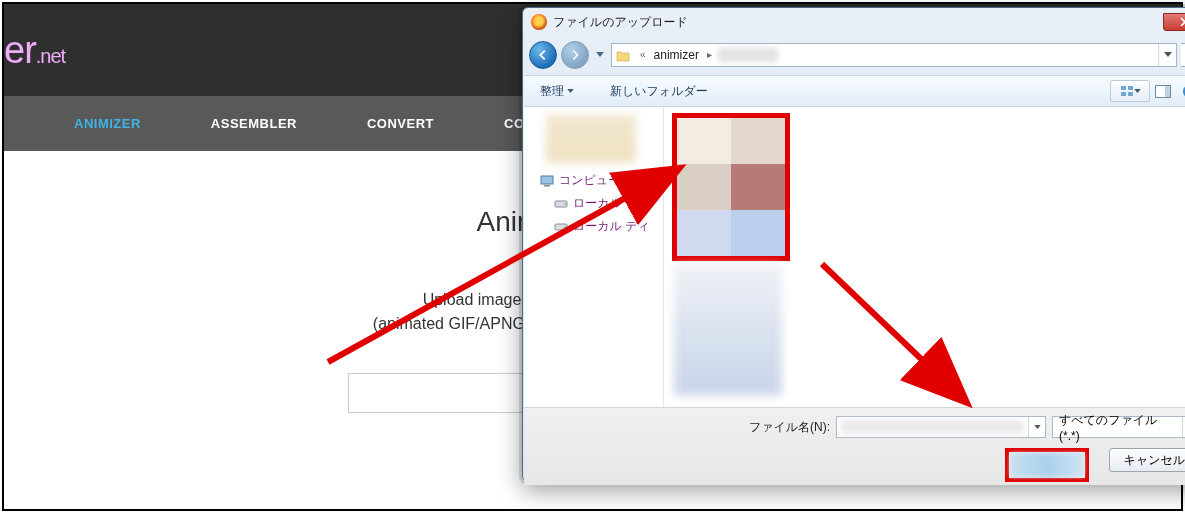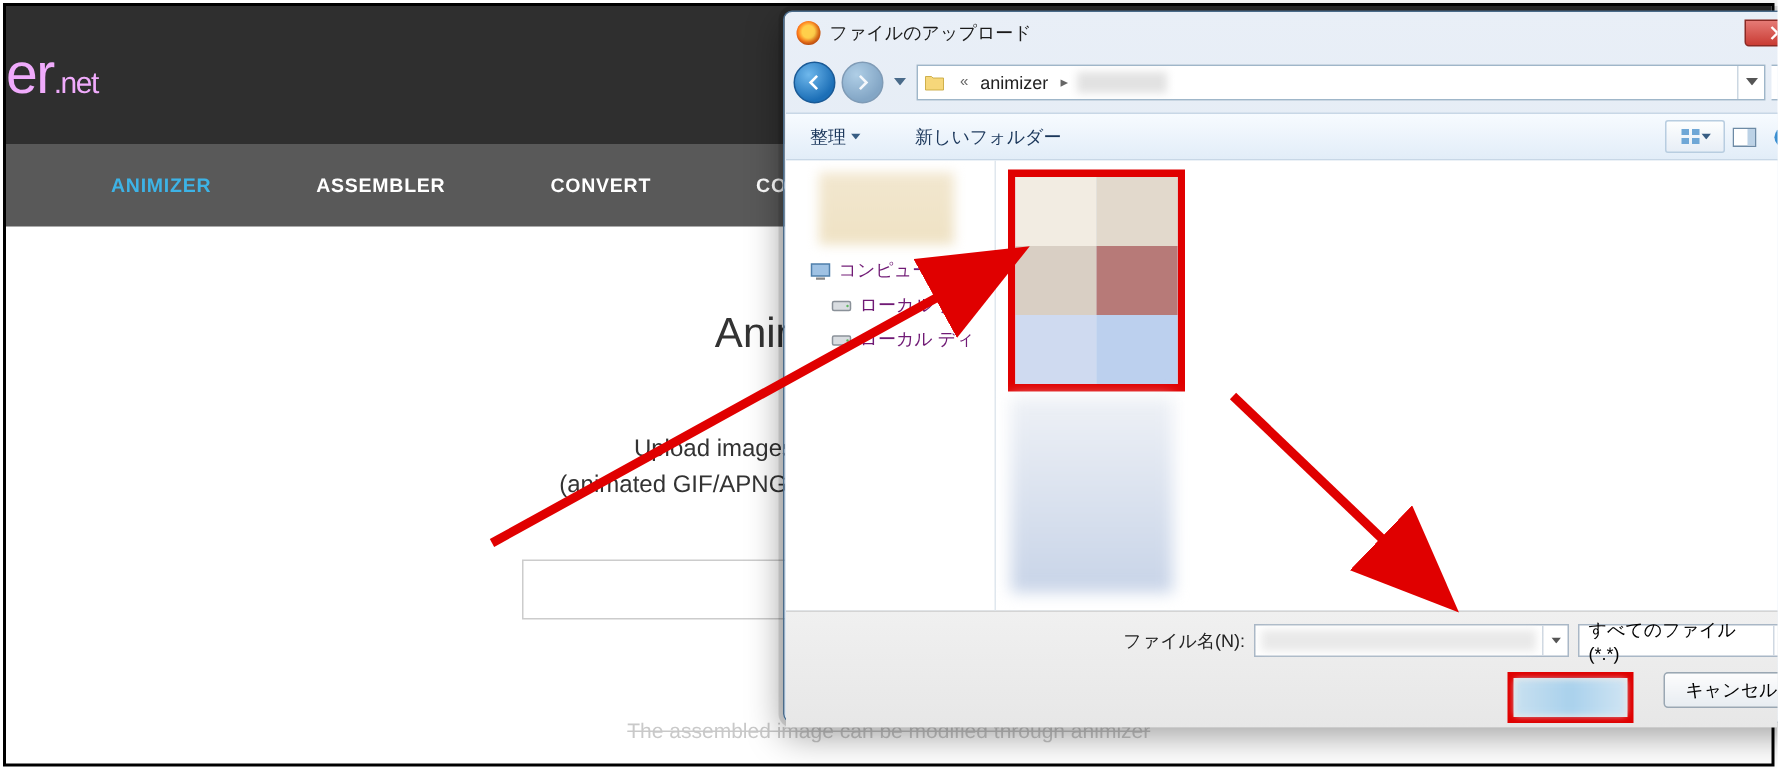--- a/index.html
+++ b/index.html
@@ -123,21 +123,20 @@
     </div>
     <div class="upload-row">
       <div class="file-input-box"></div>
       <span class="redbox">
         <button class="btn-browse">Browse</button>
       </span>
       <button class="btn-continue">Continue to editor</button>
     </div>
     <div class="advert">Advertisement</div>
   </div>
-  <div class="footer-hint">The assembled image can be modified through animizer</div>
 </div>
 
 <div class="win7">
   <div class="titlebar">
     <span class="ff-icon"></span>
     <span class="title-text">ファイルのアップロード</span>
     <div class="win-close">
       <svg viewBox="0 0 10 10">
           <path d="M1 1 L9 9 M9 1 L1 9" stroke="#fff" stroke-width="1.6"></path>
         </svg>

